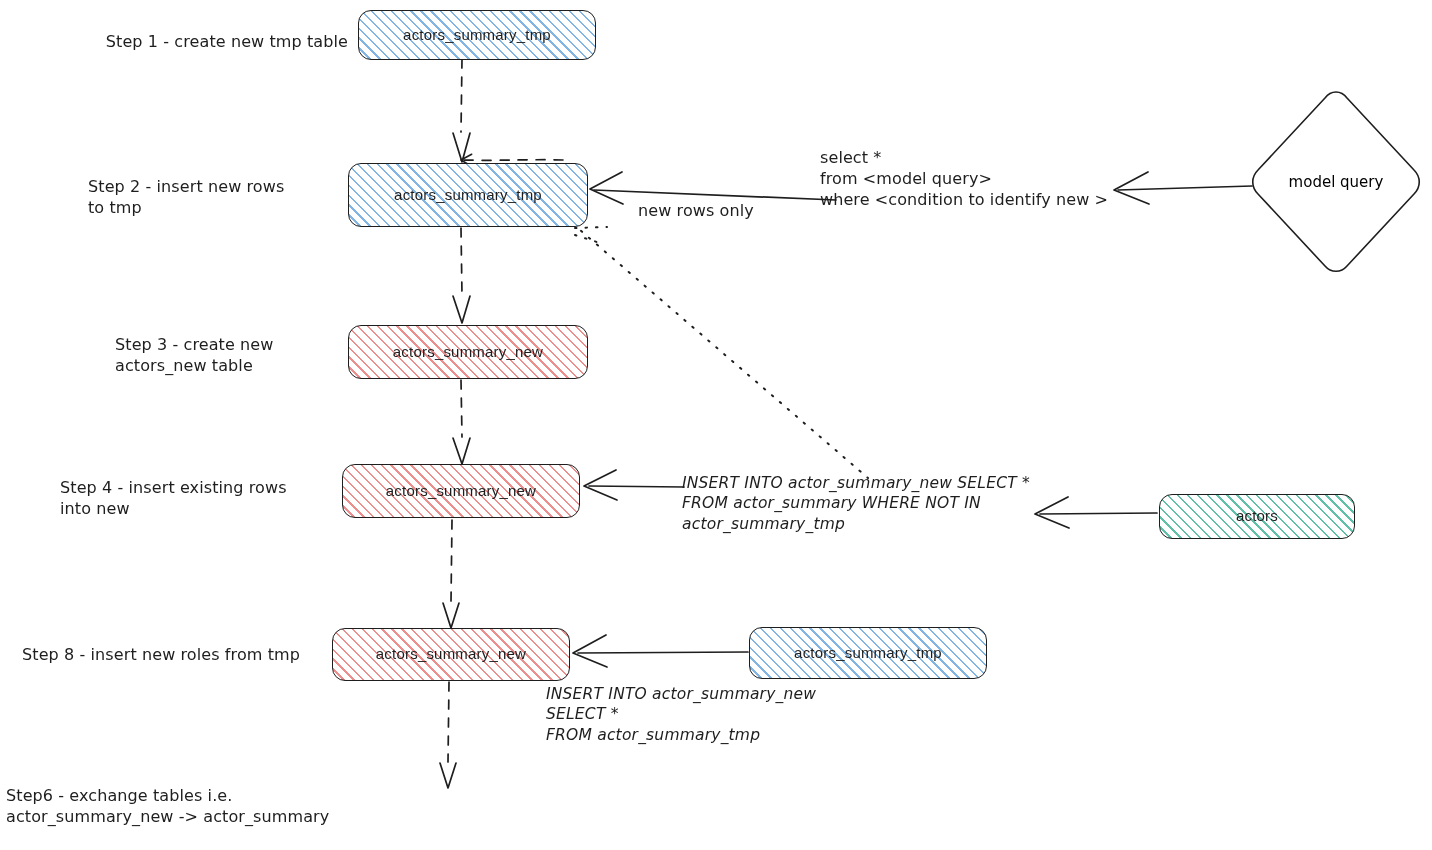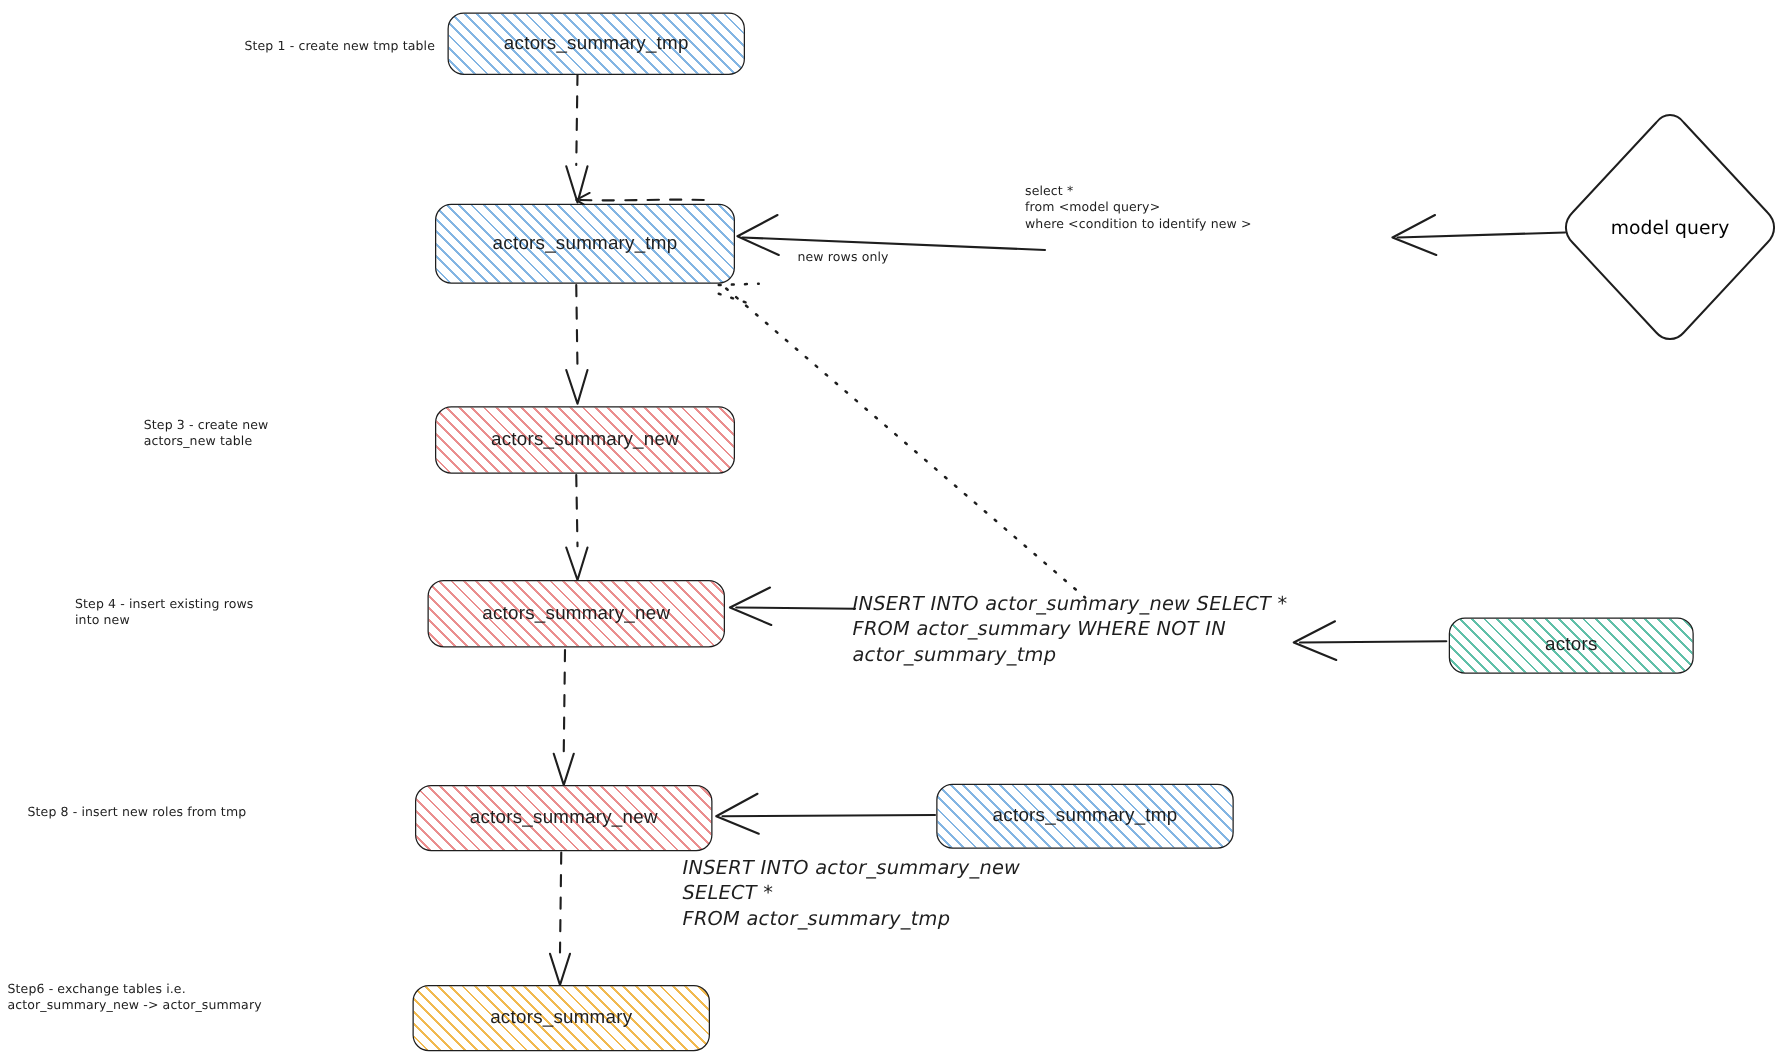--- a/index.html
+++ b/index.html
@@ -100,21 +100,21 @@
     height: 100%;
   }
   .diamond .node-label {
     position: relative;
     z-index: 2;
   }
   .txt {
     position: absolute;
     color: #1e1e1e;
     font-family: "DejaVu Sans", sans-serif;
-    font-size: 10px;
+    font-size: 16px;
     line-height: 1.32;
     white-space: pre;
     letter-spacing: 0.1px;
   }
   .txt.center { }
   .txt.right  { text-align: right; }
   .txt.mono-i {
     font-family: "DejaVu Sans", sans-serif;
     font-style: italic;
     font-size: 15.5px;
@@ -186,20 +186,22 @@
     </g>
 
     <g>
       <path d="M748,652 L578,653" fill="none" stroke="#1e1e1e" stroke-width="1.7" stroke-linecap="round"></path>
       <path d="M606,635 L573,653 L607,667" fill="none" stroke="#1e1e1e" stroke-width="1.7" stroke-linecap="round" stroke-linejoin="round"></path>
     </g>
   </svg>
 
   <div class="txt right" style="left:58px; top:31px; width:290px;">Step 1 - create new tmp table</div>
 
+  <div class="txt center" style="left:88px; top:176px; width:250px;">Step 2 - insert new rows
+to tmp</div>
 
   <div class="txt center" style="left:115px; top:334px; width:225px;">Step 3 - create new
 actors_new table</div>
 
   <div class="txt center" style="left:60px; top:477px; width:280px;">Step 4 - insert existing rows
 into new</div>
 
   <div class="txt center" style="left:22px; top:644px; width:300px;">Step 8 - insert new roles from tmp</div>
 
   <div class="txt center" style="left:6px; top:785px; width:320px;">Step6 - exchange tables i.e.
@@ -218,23 +220,20 @@
   </div>
 
   <div class="node fill-red" style="left:342px; top:464px; width:238px; height:54px;">
     <span class="node-label">actors_summary_new</span>
   </div>
 
   <div class="node fill-red" style="left:332px; top:628px; width:238px; height:53px;">
     <span class="node-label">actors_summary_new</span>
   </div>
 
-  <div class="node fill-yellow" style="left:330px; top:788px; width:238px; height:53px;">
-    <span class="node-label">actors_summary</span>
-  </div>
 
   <div class="node fill-green" style="left:1159px; top:494px; width:196px; height:45px;">
     <span class="node-label">actors</span>
   </div>
 
   <div class="node fill-blue" style="left:749px; top:627px; width:238px; height:52px;">
     <span class="node-label">actors_summary_tmp</span>
   </div>
 
   <div class="diamond" style="left:1248px; top:88px; width:176px; height:188px;">

